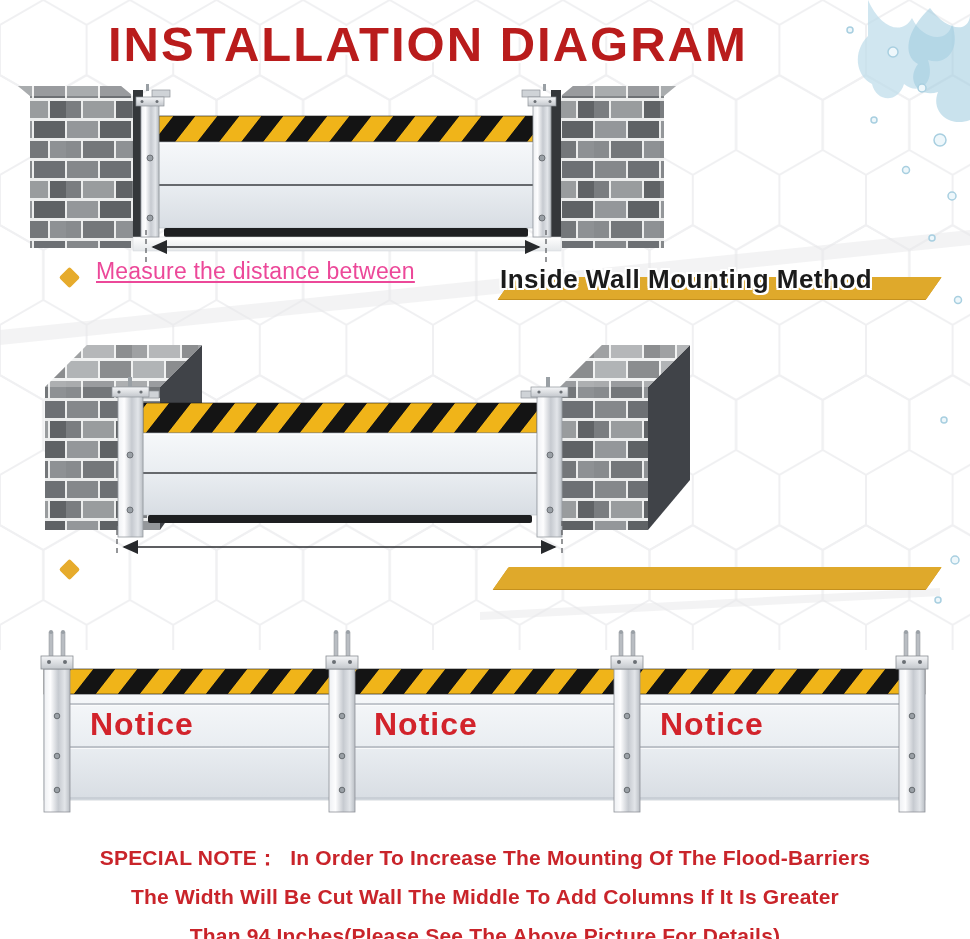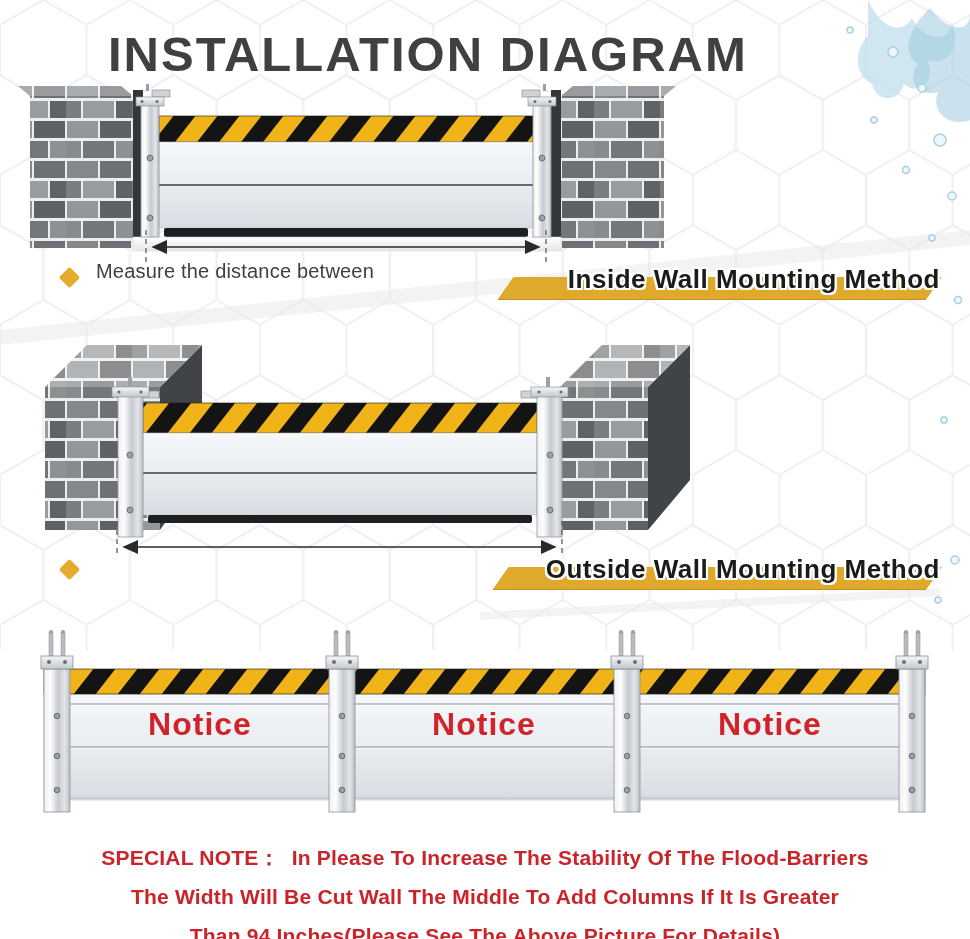--- a/index.html
+++ b/index.html
@@ -1,33 +1,33 @@
 <!DOCTYPE html>
 <html><head>
 <meta charset="utf-8">
 <style>
   html,body{margin:0;padding:0;background:#fff;}
   .page{position:relative;width:970px;height:939px;background:#ffffff;overflow:hidden;
         font-family:"Liberation Sans",sans-serif;}
   .abs{position:absolute;}
   .bg-svg{left:0;top:0;}
-  .title{left:108px;top:26px;width:800px;font-size:49px;font-weight:800;letter-spacing:2px;
-         color:#404040;white-space:nowrap;
+  .title{left:108px;top:16px;width:800px;font-size:49px;font-weight:800;letter-spacing:2px;
+         color:#b91c1c;white-space:nowrap;
          text-shadow:-2px -2px 0 #fff,2px -2px 0 #fff,-2px 2px 0 #fff,2px 2px 0 #fff,
                      0 -2px 0 #fff,0 2px 0 #fff,-2px 0 0 #fff,2px 0 0 #fff;}
-  .note{color:#404040;font-size:20px;line-height:23px;letter-spacing:.2px;}
+  .note{color:#ec4899;font-size:23px;line-height:23px;letter-spacing:.2px;text-decoration:underline;}
   .diamond{width:15px;height:15px;background:#e6ab2c;transform:rotate(45deg);border-radius:2px;}
   .banner{height:36px;}
   .banner-shape{position:absolute;left:6px;right:6px;top:13px;height:22px;background:#dfa92b;
                 transform:skewX(-35deg);box-shadow:0 1px 0 #c4901e;}
-  .banner-label{position:absolute;left:0;top:0;width:100%;text-align:right;
+  .banner-label{position:absolute;left:0;top:0;width:100%;text-align:left;
                 font-size:26px;font-weight:800;color:#1b1b1b;letter-spacing:.5px;white-space:nowrap;
                 text-shadow:-2px -2px 0 #fff,2px -2px 0 #fff,-2px 2px 0 #fff,2px 2px 0 #fff,
                             0 -2px 0 #fff,0 2px 0 #fff,-2px 0 0 #fff,2px 0 0 #fff;}
-  .notice{width:220px;top:706px;text-align:center;font-size:32px;font-weight:800;
+  .notice{width:220px;top:706px;text-align:left;font-size:32px;font-weight:800;
           color:#d2232b;letter-spacing:1px;}
   .special{left:30px;top:838px;width:910px;text-align:center;color:#c9242a;
            font-size:21px;font-weight:800;line-height:39px;letter-spacing:.2px;}
   .special div{white-space:pre-wrap;}
 </style>
 </head>
 <body>
 
 <div class="page">
 
@@ -282,26 +282,25 @@
   <div class="abs banner" style="left:500px;top:264px;width:440px;">
     <div class="banner-shape"></div>
     <div class="banner-label">Inside Wall Mounting Method</div>
   </div>
 
   <div class="abs diamond" style="left:62px;top:562px;"></div>
   <div class="abs note" style="left:96px;top:552px;width:420px;">
   </div>
   <div class="abs banner" style="left:495px;top:554px;width:445px;">
     <div class="banner-shape"></div>
-    <div class="banner-label">Outside Wall Mounting Method</div>
   </div>
 
   <div class="abs notice" style="left:90px;">Notice</div>
   <div class="abs notice" style="left:374px;">Notice</div>
   <div class="abs notice" style="left:660px;">Notice</div>
 
   <div class="abs special">
-    <div>SPECIAL NOTE：  In Please To Increase The Stability Of The Flood-Barriers</div>
+    <div>SPECIAL NOTE：  In Order To Increase The Mounting Of The Flood-Barriers</div>
     <div>The Width Will Be Cut Wall The Middle To Add Columns If It Is Greater</div>
     <div>Than 94 Inches(Please See The Above Picture For Details)</div>
   </div>
 
 </div>
 
 </body></html>

